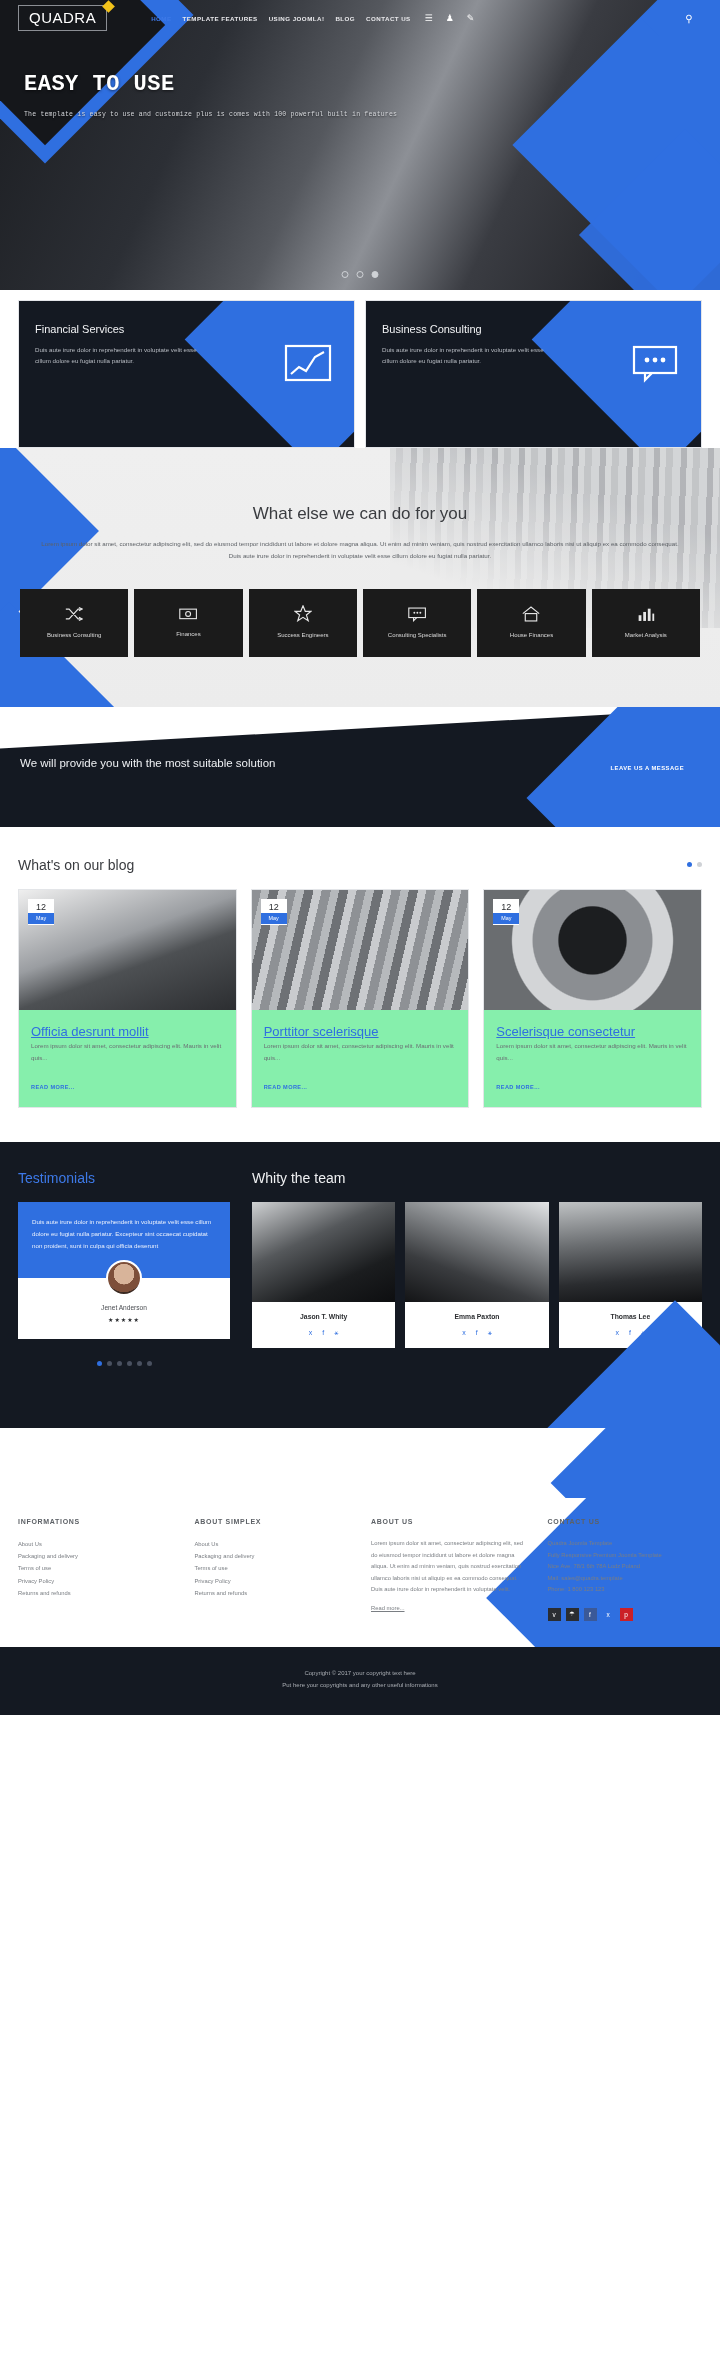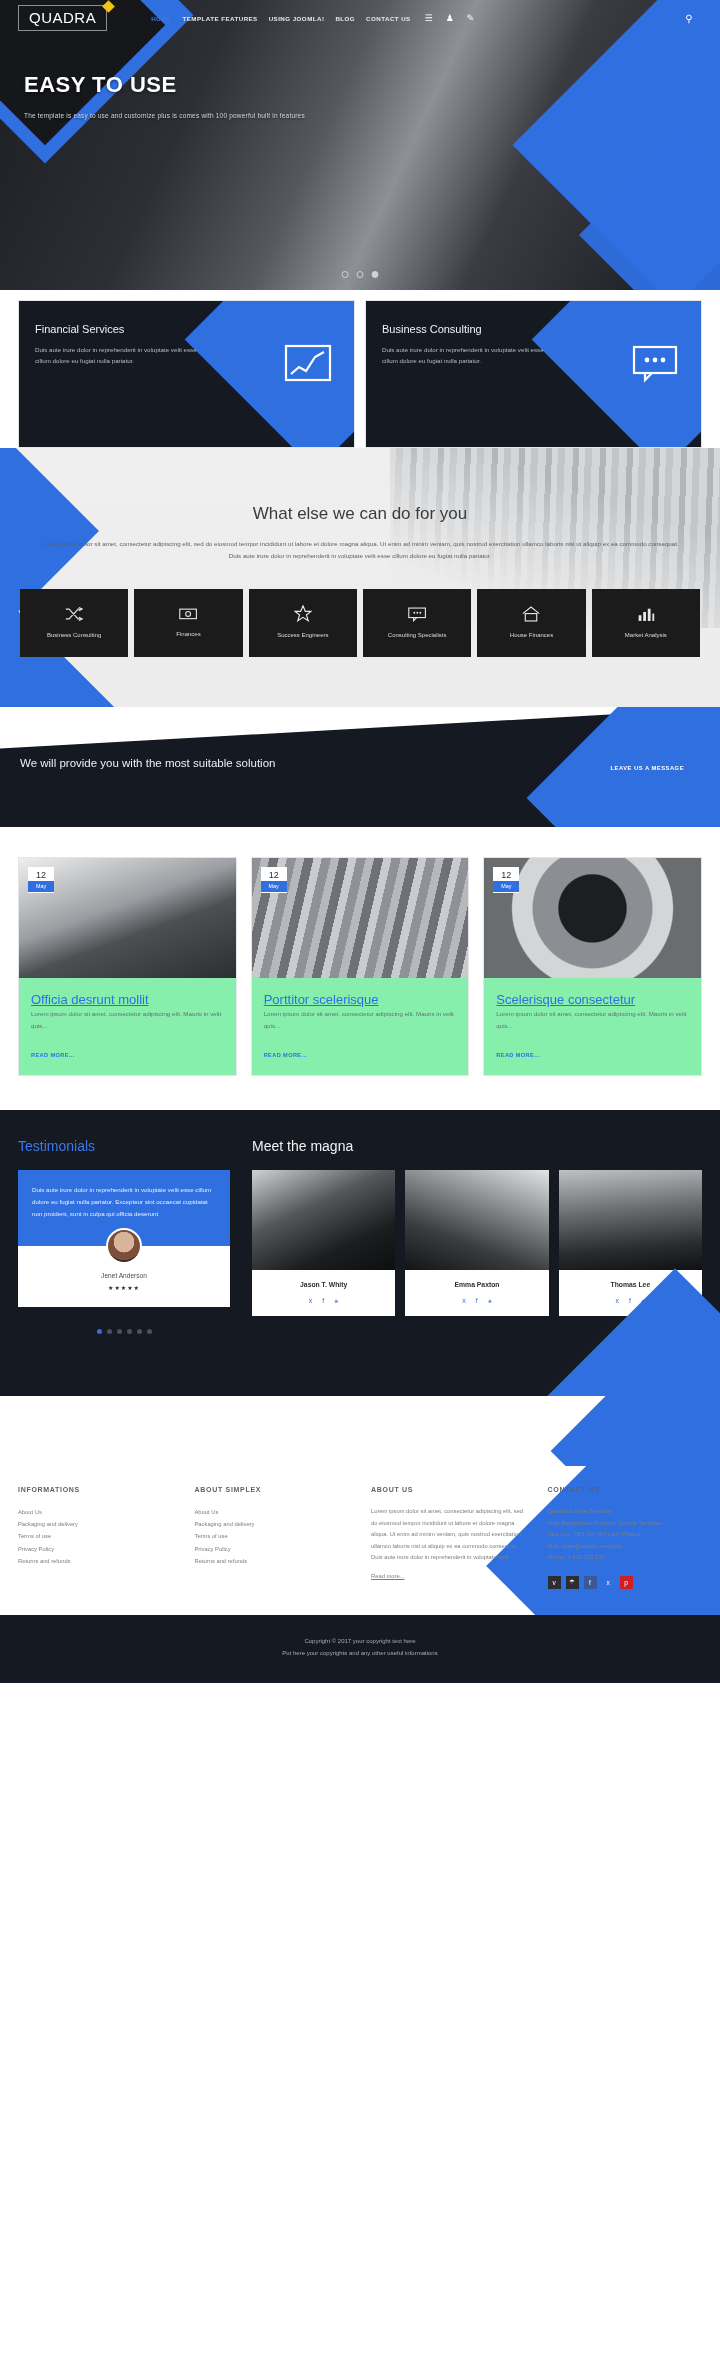--- a/index.html
+++ b/index.html
@@ -76,21 +76,21 @@
     display:flex; align-items:center; justify-content:center;
     color:#fff; font-size:10px;
   }
   .searchbtn::before{
     content:""; position:absolute; left:-17px; top:0;
     border-top:18px solid transparent;
     border-bottom:18px solid transparent;
     border-right:18px solid #2f6fe0;
   }
 
-  .hero-body { position:relative; z-index:5; padding: 36px 0 0 24px; }
+  .hero-body { position:relative; z-index:5; padding: 36px 0 0 24px; font-family: Liberation Mono, monospace; }
   .hero-title {
     color:#fff; font-size:22px; font-weight:700;
     letter-spacing:.5px;
     text-shadow: 0 1px 3px rgba(0,0,0,.55);
   }
   .hero-sub {
     margin-top:14px;
     color:#d6d8dc; font-size:6.5px; letter-spacing:.2px;
     text-shadow: 0 1px 2px rgba(0,0,0,.6);
   }
@@ -427,20 +427,27 @@
 
 <section class="cta">
   <div class="cta-wedge"></div>
   <div class="cta-inner">
     <div class="cta-text">We will provide you with the most suitable solution</div>
     <button class="cta-btn">LEAVE US A MESSAGE</button>
   </div>
 </section>
 
 <section class="blog">
+  <div class="blog-head">
+    <h2 class="blog-title">What's on our blog</h2>
+    <div class="blog-dots">
+      <i class="on"></i>
+      <i></i>
+    </div>
+  </div>
   <div class="blog-row">
     <article class="bcard">
       <div class="bthumb t1">
         <div class="bdate">
           <span class="d">12</span>
           <span class="m">May</span>
         </div>
       </div>
       <div class="bbody">
         <a href="#" class="bh">Officia desrunt mollit</a>
@@ -494,21 +501,21 @@
         <i class="on"></i>
         <i></i>
         <i></i>
         <i></i>
         <i></i>
         <i></i>
       </div>
     </div>
 
     <div class="ds-right">
-      <h2 class="ds-h-white">Meet the magna</h2>
+      <h2 class="ds-h-white">Whity the team</h2>
       <div class="team">
         <div class="tm">
           <div class="tm-img a"></div>
           <div class="tm-name">Jason T. Whity</div>
           <div class="tm-soc">
             <span>x</span>
             <span>f</span>
             <span>⚹</span>
           </div>
         </div>

